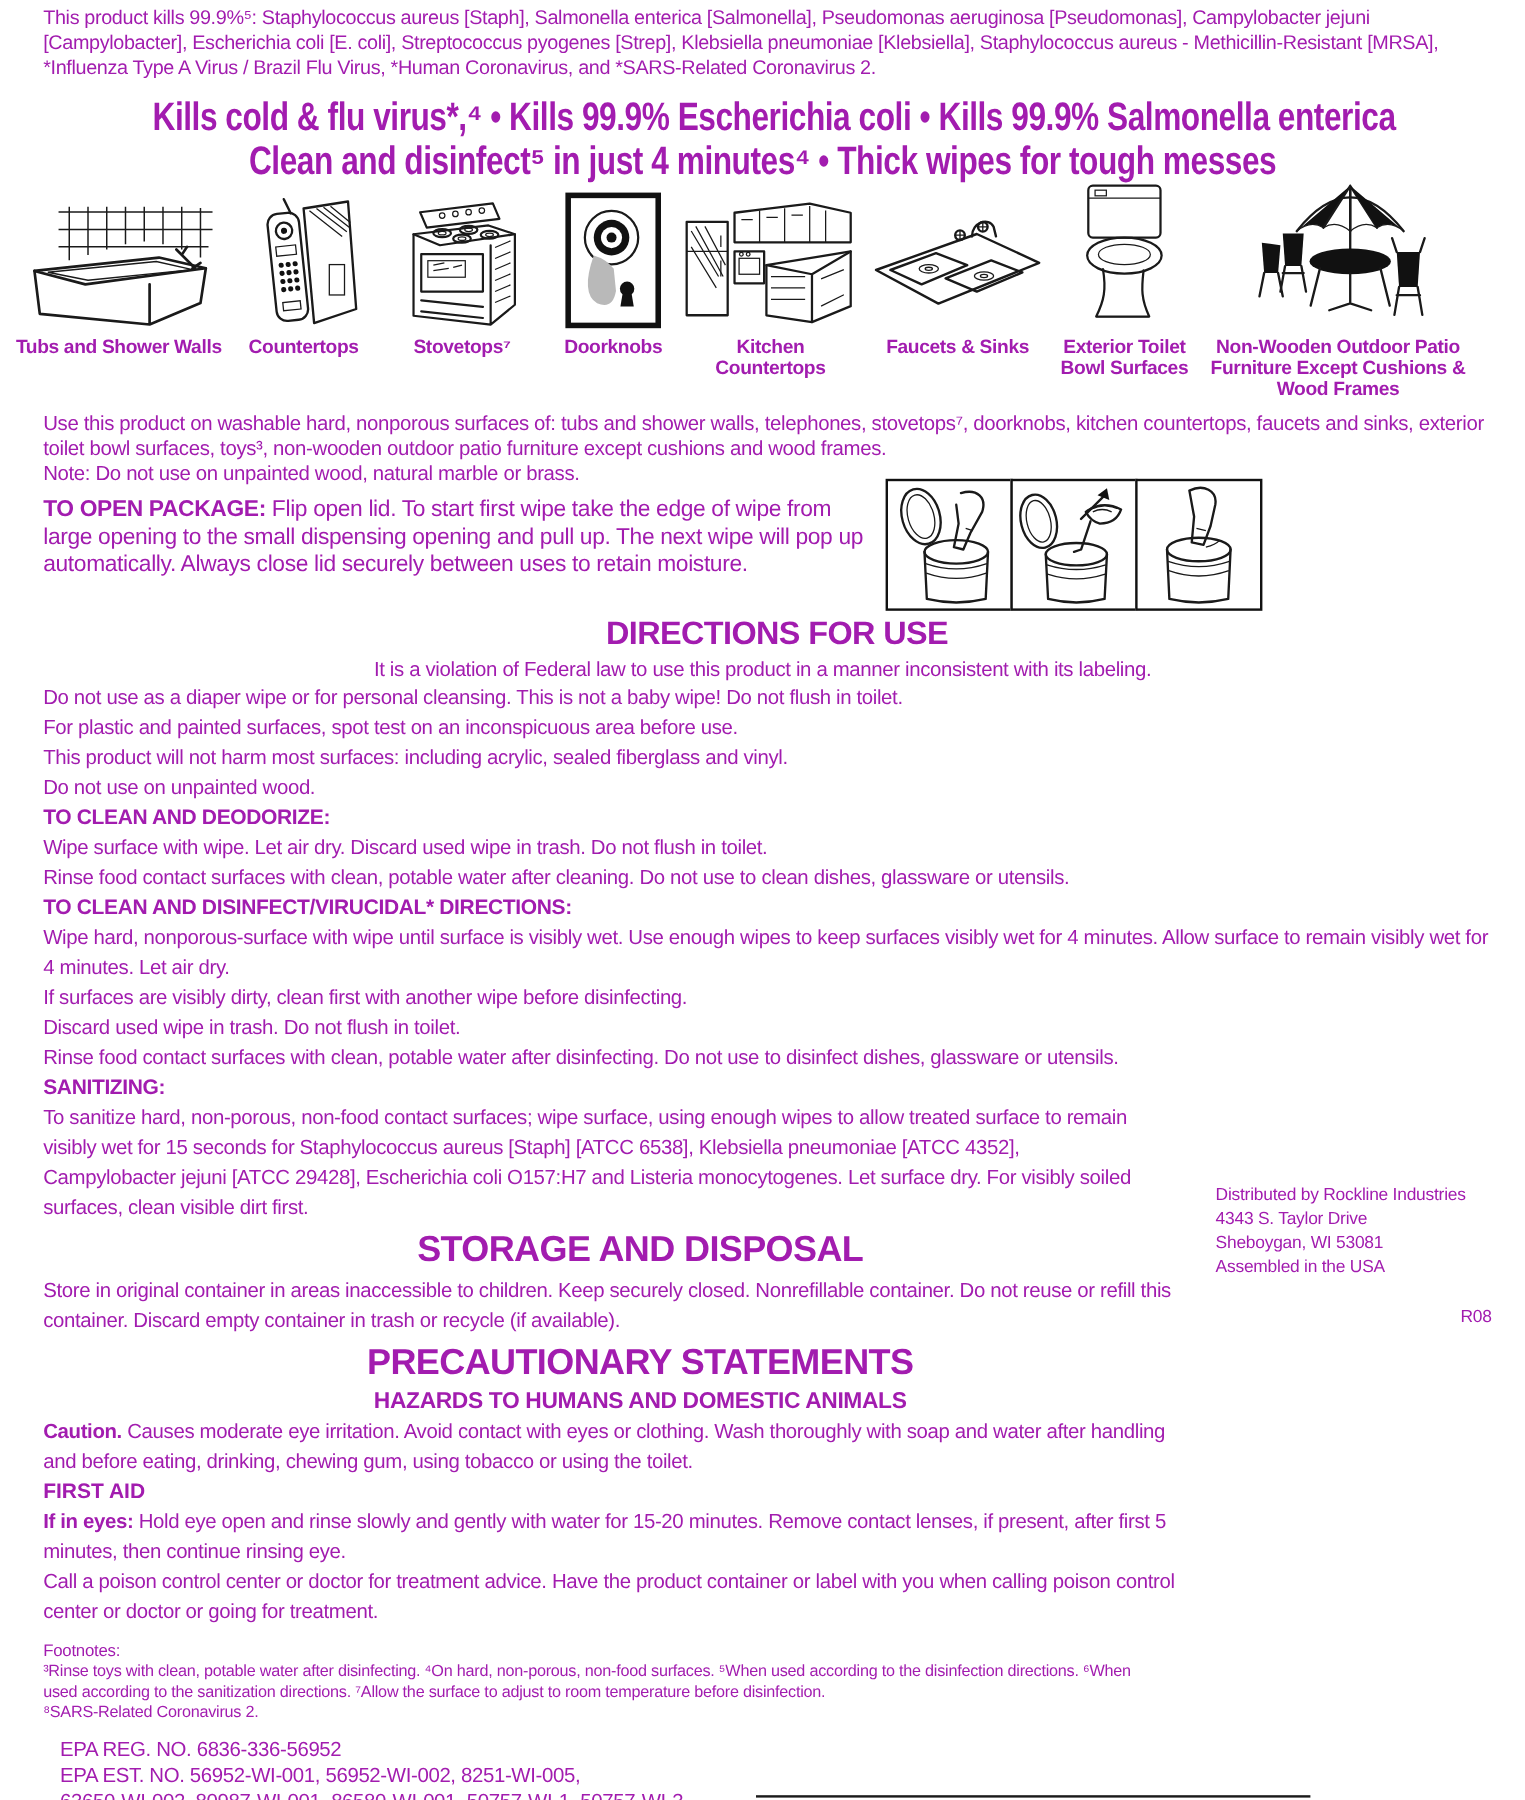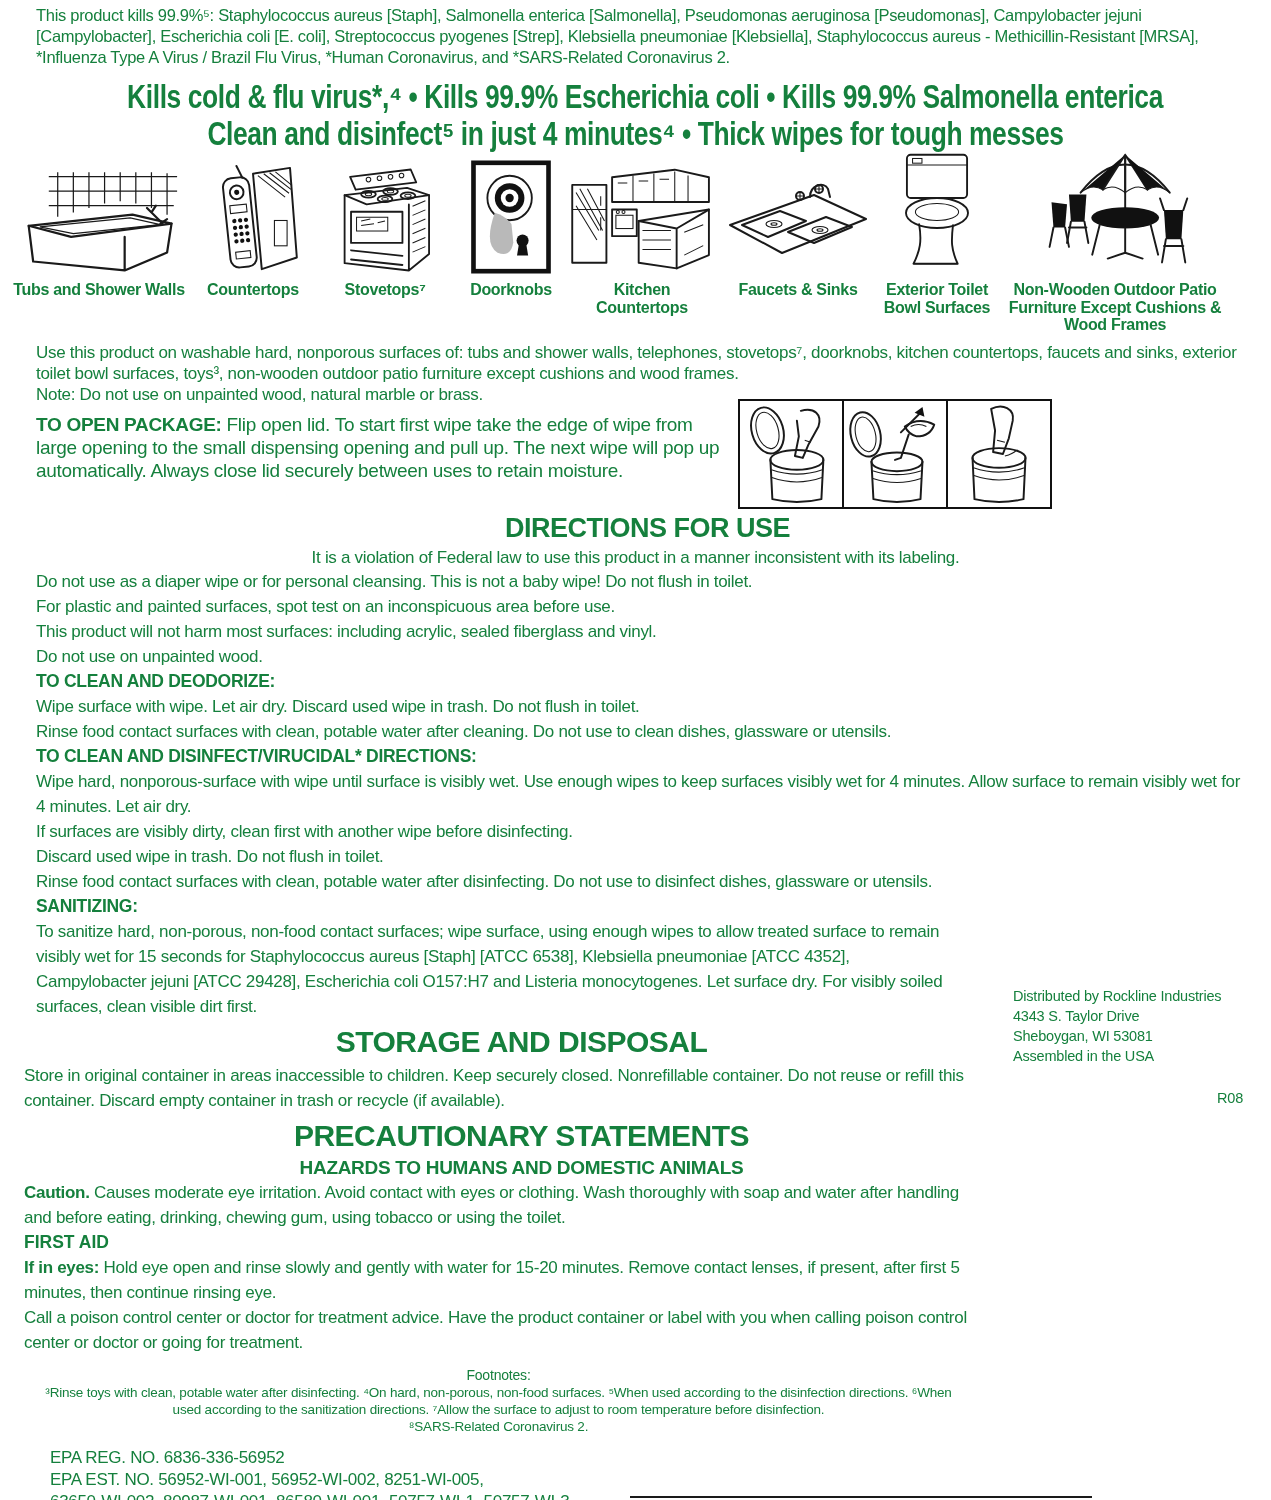--- a/index.html
+++ b/index.html
@@ -1,19 +1,19 @@
 <!DOCTYPE html>
 <html><head>
 <meta charset="utf-8">
 <style>
   * { box-sizing: border-box; }
   html,body { margin:0; padding:0; background:#fff; }
   body { width:1271px; height:1500px; overflow:hidden; }
   .page {
-    position:relative; width:1271px; height:1500px; background:#fff; color:#15803d;
+    position:relative; width:1271px; height:1500px; background:#fff; color:#a21caf;
     font-family:"Liberation Sans","DejaVu Sans",sans-serif; overflow:hidden;
   }
   p { margin:0; }
   .top-para { margin:5px 26px 0 36px; font-size:16.5px; line-height:21px; letter-spacing:-0.3px; }
   .headline { margin-top:10px; text-align:center; font-weight:bold; }
   .hl-line { font-size:33px; line-height:37px; white-space:nowrap; transform:scaleX(0.80); transform-origin:center; letter-spacing:-0.5px; }
   .icons-row { display:flex; align-items:flex-start; margin:12px 4px 0 6px; }
   .icon-col { display:flex; flex-direction:column; align-items:center; flex:0 0 auto; }
   .icon-art { height:112px; display:flex; align-items:flex-end; justify-content:center; }
   .icon-label { font-weight:bold; font-size:16px; line-height:17.5px; text-align:center; margin-top:5px; letter-spacing:-0.3px; }
@@ -21,31 +21,31 @@
   .open-row { display:flex; margin:8px 30px 0 36px; }
   .open-text { width:692px; font-size:19px; line-height:23px; letter-spacing:-0.3px; }
   .panels { display:flex; margin-left:10px; margin-top:-14px; }
   .panel { width:106px; height:110px; border:2px solid #111; background:#fff; }
   .panel + .panel { margin-left:-2px; }
   .h-directions { text-align:center; font-size:27px; font-weight:bold; margin:4px 0 2px; letter-spacing:-0.5px;padding-left:24px; }
   .violation { text-align:center; font-size:17px; line-height:23px; letter-spacing:-0.3px; }
   .dir { margin:0 28px 0 36px; font-size:17px; line-height:25px; letter-spacing:-0.3px; }
   .dir .sub { font-weight:bold; font-size:17.5px; }
   .sanitize-body { max-width:915px; }
-  .col-narrow { width:995px; margin-left:24px; }
+  .col-narrow { width:995px; margin-left:36px; }
   .h-big { text-align:center; font-size:30px; font-weight:bold; line-height:34px; margin:6px 0 4px; letter-spacing:-0.5px; }
   .h-haz { text-align:center; font-size:19px; font-weight:bold; line-height:21px; margin:0 0 2px; letter-spacing:-0.3px; }
   .col-narrow p.body { font-size:17px; line-height:25px; letter-spacing:-0.3px; }
   .bold-inline { font-weight:bold; }
   .first-aid { font-weight:bold; font-size:17.5px; line-height:25px; }
   .caution-p { max-width:945px; }
   .eyes-p { max-width:955px; }
   .call-p { max-width:975px; }
   .storage-p { max-width:1005px; }
-  .footnotes { margin:12px 28px 12px 36px; font-size:13.5px; line-height:17px; letter-spacing:-0.2px; max-width:925px;text-align:center; }
+  .footnotes { margin:12px 28px 12px 36px; font-size:13.5px; line-height:17px; letter-spacing:-0.2px; max-width:925px; }
   .footnotes .fh { font-size:14px; }
   .epa { margin:8px 0 0 50px; font-size:17px; line-height:22px; letter-spacing:-0.3px; }
   .distributor { position:absolute; left:1013px; top:986px; width:238px; font-size:14.5px; line-height:20px; letter-spacing:-0.2px; }
   .r08 { text-align:right; margin-top:22px; padding-right:8px; }
   .bottom-line { position:absolute; left:630px; top:1496px; width:462px; height:2px; background:#1a1a1a; }
   svg { display:block; }
   .ink { stroke:#1a1a1a; fill:none; stroke-width:2; stroke-linecap:round; stroke-linejoin:round; }
   .ink-thin { stroke:#1a1a1a; fill:none; stroke-width:1.1; }
   .ink-fill { fill:#111; stroke:none; }
   .ink-gray { fill:#b9b9b9; stroke:none; }

